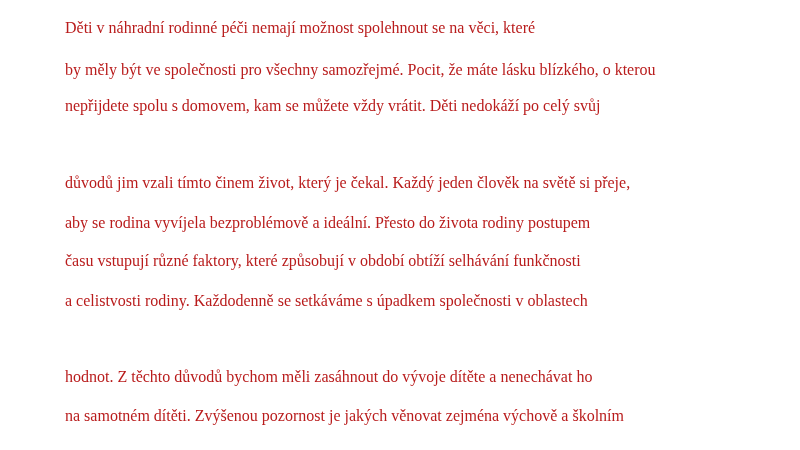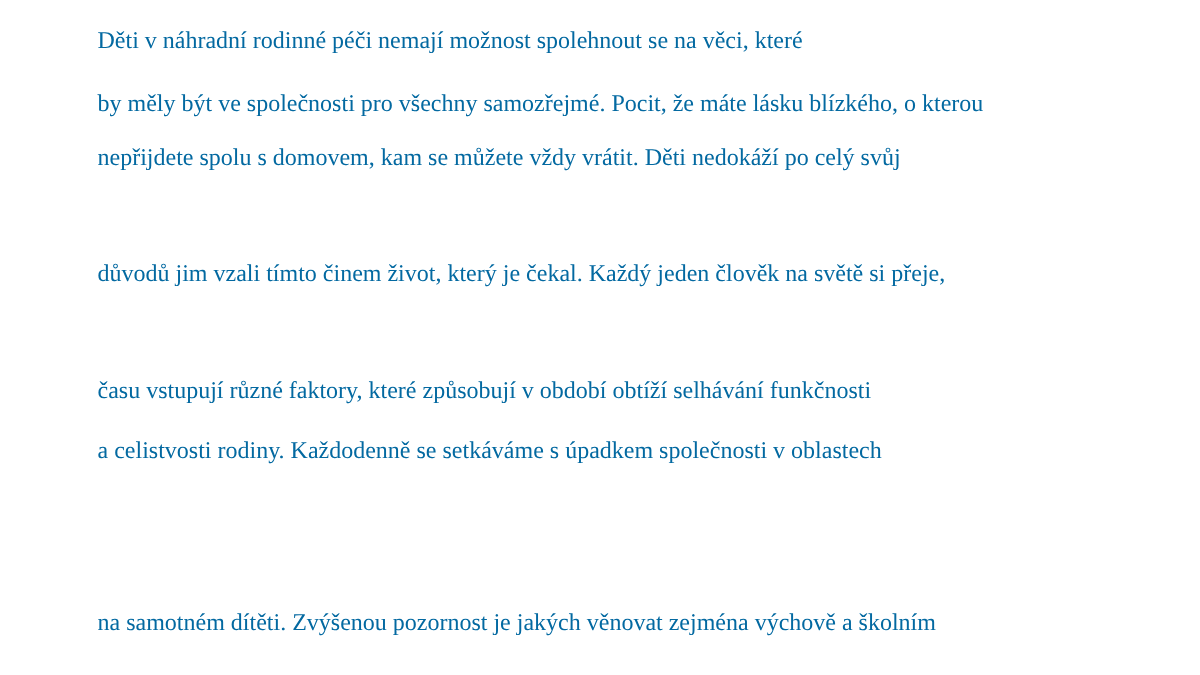--- a/index.html
+++ b/index.html
@@ -11,28 +11,30 @@
       position: relative;
       width: 800px; height: 450px;
       background: #ffffff;
     }
     .line {
       position: absolute;
       left: 65px;
       white-space: nowrap;
       font-family: "Liberation Serif", "DejaVu Serif", serif;
       font-size: 16px;
-      color: #0369a1;
+      color: #b91c1c;
       line-height: 20px;
     }
   </style>
 </head>
 <body>
 
 <div class="page">
   <div class="line" style="top:18px">Děti v náhradní rodinné péči nemají možnost spolehnout se na věci, které</div>
   <div class="line" style="top:60px">by měly být ve společnosti pro všechny samozřejmé. Pocit, že máte lásku blízkého, o kterou</div>
   <div class="line" style="top:96px">nepřijdete spolu s domovem, kam se můžete vždy vrátit. Děti nedokáží po celý svůj</div>
   <div class="line" style="top:173px">důvodů jim vzali tímto činem život, který je čekal. Každý jeden člověk na světě si přeje,</div>
+  <div class="line" style="top:213px">aby se rodina vyvíjela bezproblémově a ideální. Přesto do života rodiny postupem</div>
   <div class="line" style="top:291px">a celistvosti rodiny. Každodenně se setkáváme s úpadkem společnosti v oblastech</div>
   <div class="line" style="top:251px">času vstupují různé faktory, které způsobují v období obtíží selhávání funkčnosti</div>
+  <div class="line" style="top:367px">hodnot. Z těchto důvodů bychom měli zasáhnout do vývoje dítěte a nenechávat ho</div>
   <div class="line" style="top:406px">na samotném dítěti. Zvýšenou pozornost je jakých věnovat zejména výchově a školním</div>
 </div>
 
 </body></html>

